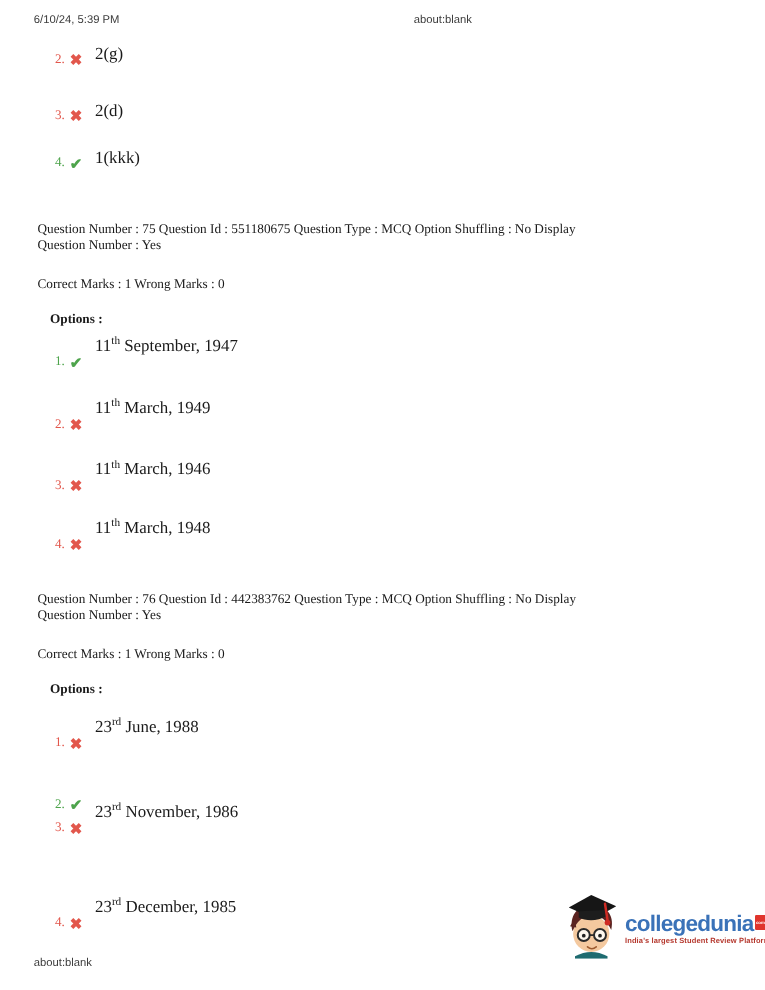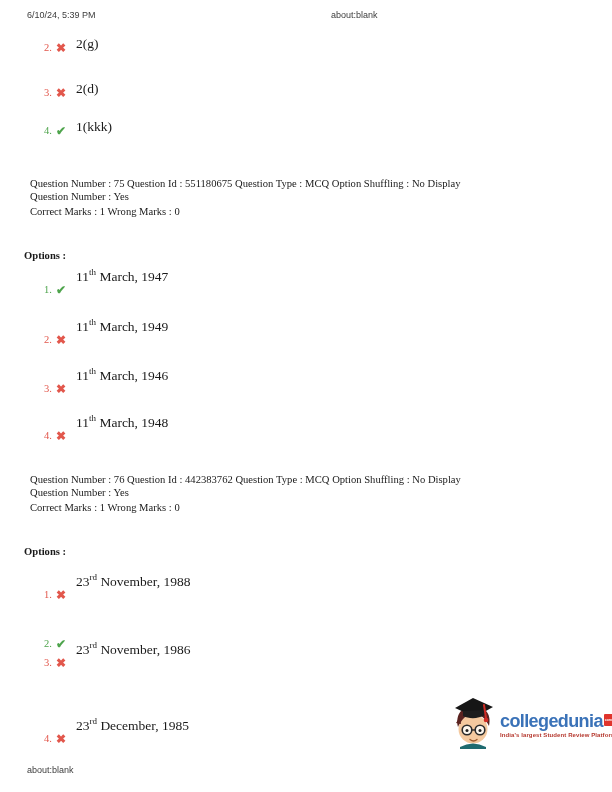--- a/index.html
+++ b/index.html
@@ -22,27 +22,27 @@
   .hdr-date{left:27px;top:10px;}
   .hdr-title{left:331px;top:10px;}
   .ftr-url{left:27px;top:765px;}
 
   
   .q-meta{
     position:absolute;left:30px;
     font-weight:normal;font-size:10.6px;line-height:13px;
     white-space:nowrap;
   }
-  .q-meta .marks{margin-top:2px;}
+  .q-meta .marks{margin-top:18px;}
   .q-text{
     position:absolute;left:46px;
     font-size:13px;white-space:nowrap;
   }
   .opts-label{
-    position:absolute;left:24px;
+    position:absolute;left:40px;
     font-weight:bold;font-size:10.6px;white-space:nowrap;
   }
 
   
   .opt-row{position:absolute;left:44px;}
   .opt-text{
     display:block;margin-left:32px;
     font-size:13.5px;white-space:nowrap;
   }
   .opt-sup{
@@ -60,21 +60,21 @@
   .opt-icon{font-size:12px;font-weight:bold;line-height:1;}
   .opt-icon::before{content:"\2716";}
   .opt-row[data-state="correct"] .opt-icon::before{content:"\2714";}
   .opt-row[data-state="correct"] .opt-num,
   .opt-row[data-state="correct"] .opt-icon{color:#4ea44c;}
   .opt-row[data-state="wrong"] .opt-num,
   .opt-row[data-state="wrong"] .opt-icon{color:#e2574c;}
 
   
   .logo{
-    position:absolute;left:452px;top:698px;
+    position:absolute;left:452px;top:716px;
     width:158px;height:54px;
     display:flex;align-items:center;gap:4px;
   }
   .logo-txt{display:flex;flex-direction:column;}
   .brand-row{display:flex;align-items:flex-start;}
   .brand{
     font-family:"Liberation Sans", sans-serif;
     font-size:18px;font-weight:bold;letter-spacing:-0.6px;
     color:#3a72b8;line-height:1;
   }
@@ -123,21 +123,21 @@
   </div>
 
   <div class="q-meta" style="top:177px">
     <div>Question Number : 75 Question Id : 551180675 Question Type : MCQ Option Shuffling : No Display</div>
     <div>Question Number : Yes</div>
     <div class="marks">Correct Marks : 1 Wrong Marks : 0</div>
   </div>
   <div class="opts-label" style="top:250px">Options :</div>
 
   <div class="opt-row g2" style="top:267px" data-state="correct">
-    <span class="opt-text"><span>11</span><sup class="opt-sup">th</sup><span> March, 1947</span></span>
+    <span class="opt-text"><span>11</span><sup class="opt-sup">th</sup><span> September, 1947</span></span>
     <span class="opt-nums">
         <span class="opt-num">1.</span>
         <span class="opt-icon"></span>
       </span>
   </div>
   <div class="opt-row g2" style="top:317px" data-state="wrong">
     <span class="opt-text"><span>11</span><sup class="opt-sup">th</sup><span> March, 1949</span></span>
     <span class="opt-nums">
         <span class="opt-num">2.</span>
         <span class="opt-icon"></span>
@@ -159,21 +159,21 @@
   </div>
 
   <div class="q-meta" style="top:473px">
     <div>Question Number : 76 Question Id : 442383762 Question Type : MCQ Option Shuffling : No Display</div>
     <div>Question Number : Yes</div>
     <div class="marks">Correct Marks : 1 Wrong Marks : 0</div>
   </div>
   <div class="opts-label" style="top:546px">Options :</div>
 
   <div class="opt-row g2" style="top:572px" data-state="wrong">
-    <span class="opt-text"><span>23</span><sup class="opt-sup">rd</sup><span> November, 1988</span></span>
+    <span class="opt-text"><span>23</span><sup class="opt-sup">rd</sup><span> June, 1988</span></span>
     <span class="opt-nums">
         <span class="opt-num">1.</span>
         <span class="opt-icon"></span>
       </span>
   </div>
   <div class="opt-row g2" style="top:621px" data-state="correct">
     <span class="opt-nums">
         <span class="opt-num">2.</span>
         <span class="opt-icon"></span>
       </span>

